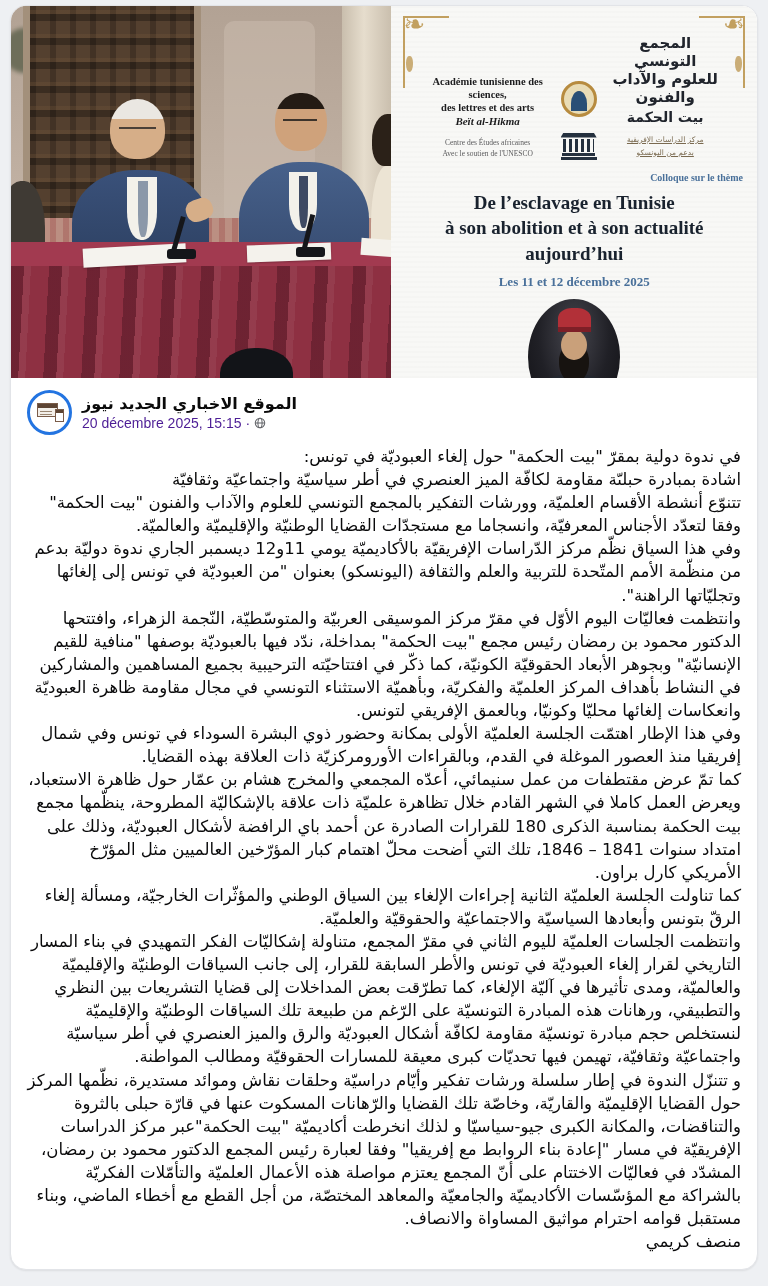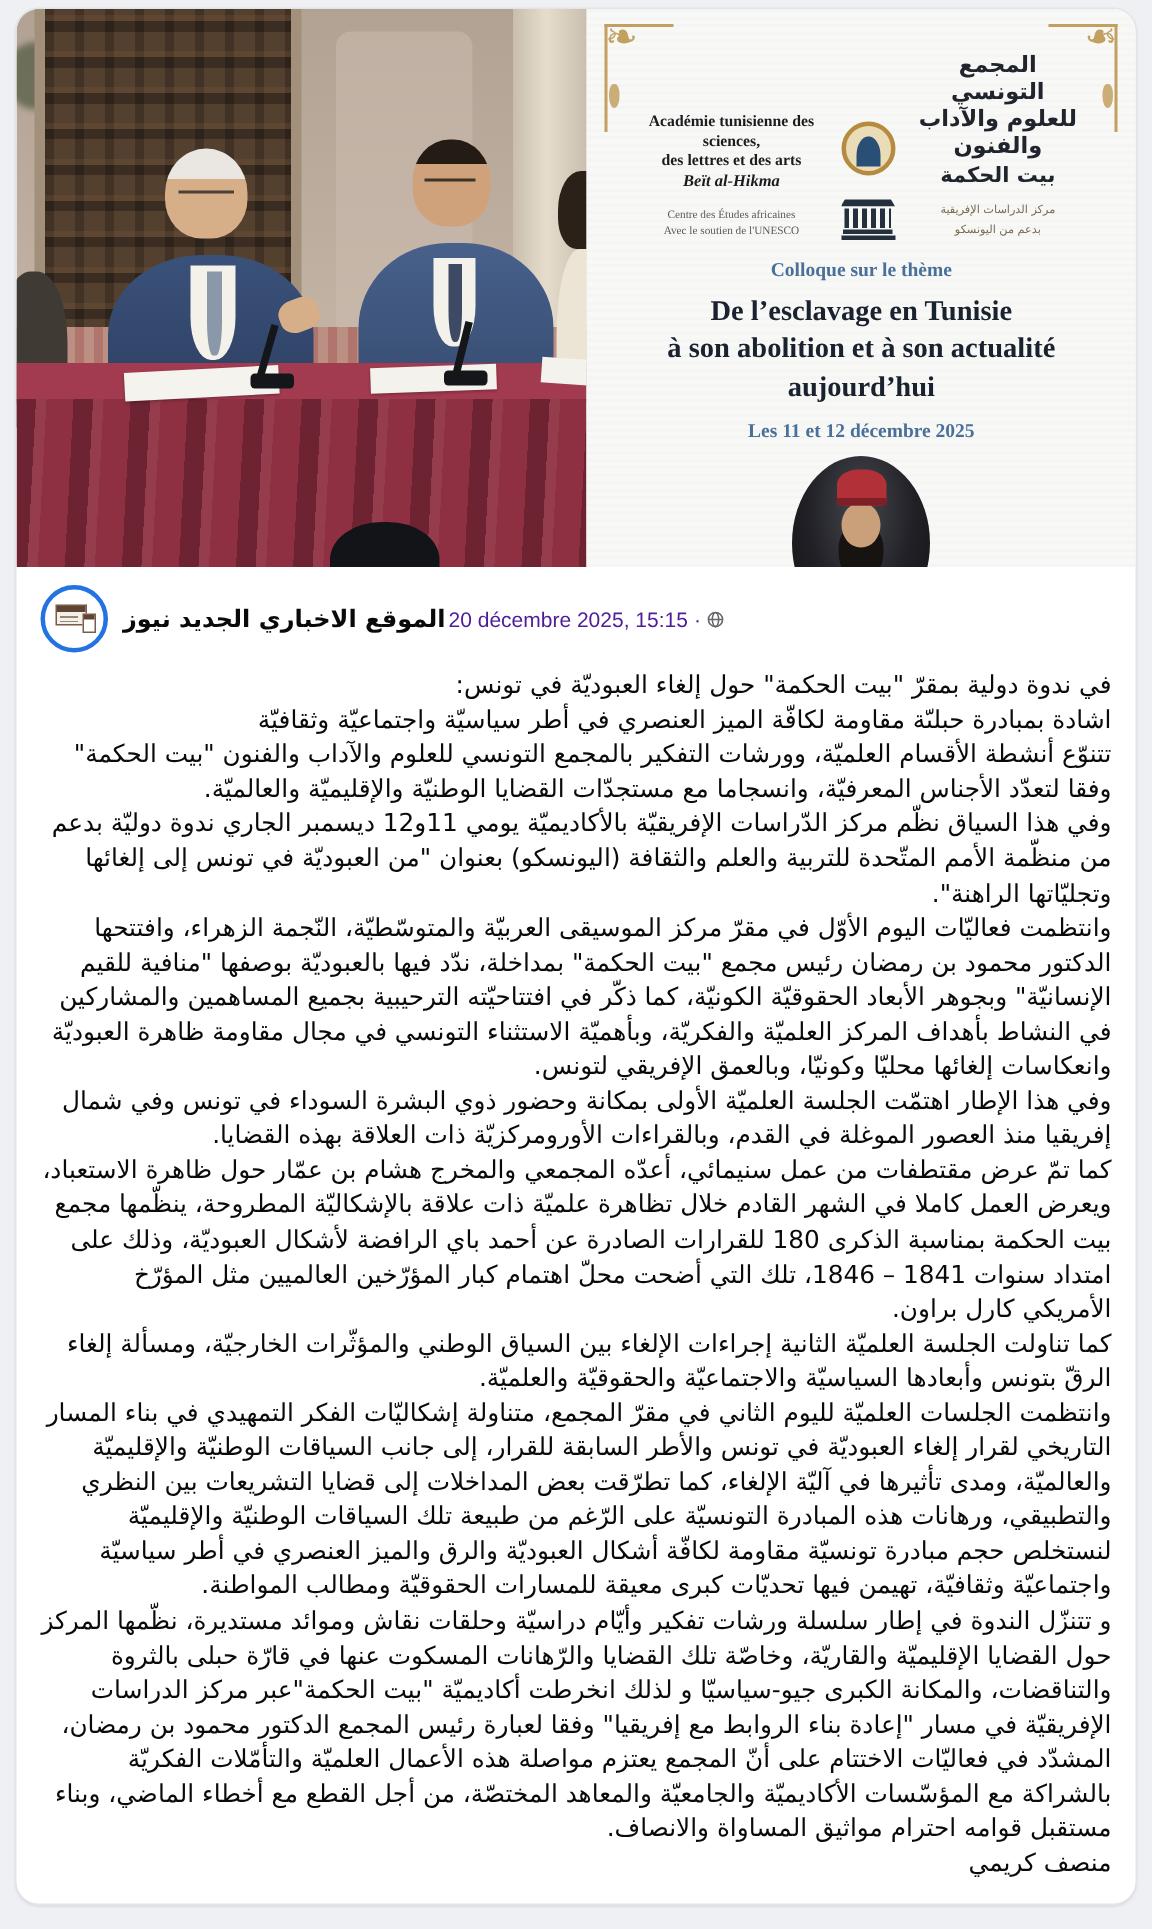--- a/index.html
+++ b/index.html
@@ -87,23 +87,23 @@
                  width:7px; height:7px; border-radius:50%; background:#c9a35c; }
   .unesco { width:36px; margin:16px auto 0 auto; }
   .unesco .roof { width:100%; height:5px; background:#24303e; clip-path:polygon(8% 0,92% 0,100% 100%,0 100%); }
   .unesco .cols { width:86%; height:13px; margin:1px auto 0 auto;
                   background:repeating-linear-gradient(90deg,#24303e 0 3px, transparent 3px 6px); }
   .unesco .base1 { width:92%; height:3px; margin:1px auto 0 auto; background:#24303e; }
   .unesco .base2 { width:100%; height:3px; margin:1px auto 0 auto; background:#24303e; }
   .ph-col-ar { width:38%; text-align:center; direction:rtl; color:#20242c; }
   .ar-line { font-size:15px; font-weight:bold; font-family:"DejaVu Sans",sans-serif; }
   .ar-name { font-size:14px; font-weight:bold; margin-top:3px; font-family:"DejaVu Sans",sans-serif; }
-  .ar-small { font-size:7.5px; color:#7a6a50; margin-top:9px; line-height:1.7; font-family:"DejaVu Sans",sans-serif; }
-
-  .theme-label { text-align:center; margin-top:12px; font-size:13px; font-weight:600; color:#49709a; }
+  .ar-small { font-size:7.5px; color:#7a6a50; margin-top:9px; line-height:1.7; font-family:"DejaVu Sans",sans-serif;text-decoration:underline; }
+
+  .theme-label { text-align:right; margin-top:12px; font-size:10px; font-weight:600; color:#49709a; }
   .poster-title { text-align:center; margin-top:7px; font-size:19px; font-weight:bold; color:#19222e; line-height:1.35; }
   .poster-dates { text-align:center; margin-top:8px; font-size:13px; font-weight:bold; color:#49709a; }
 
   .portrait { width:92px; height:116px; margin:9px auto 0 auto; border-radius:50%;
               background:radial-gradient(ellipse at 50% 30%, #46464e 0%, #202026 55%, #121216 100%);
               position:relative; overflow:hidden; }
   .portrait > div { position:absolute; }
   .pt-body { left:10%; bottom:-6%; width:80%; height:42%; background:#23272f; border-radius:45% 45% 0 0; }
   .pt-sash { left:24%; bottom:0; width:9%; height:30%; background:#8d2d35; transform:rotate(14deg); }
   .pt-medal1 { left:30%; bottom:16%; width:9px; height:9px; border-radius:50%; background:#cfd4da; }
@@ -117,21 +117,21 @@
   
   .post-head { display:flex; align-items:center; gap:10px; padding:12px 16px 4px 16px; }
   .avatar { width:45px; height:45px; border-radius:50%; border:3px solid #2374e1; background:#fff;
             position:relative; flex:0 0 auto; }
   .avatar .scr { position:absolute; left:7px; top:10px; width:21px; height:14px; border:1px solid #7a5c49; background:#f3efe9; }
   .avatar .scr::before { content:""; position:absolute; left:0; top:0; width:100%; height:4px; background:#5d4433; }
   .avatar .scr::after { content:""; position:absolute; left:2px; top:6px; width:12px; height:5px;
                         background:repeating-linear-gradient(0deg,#9a8672 0 1px, transparent 1px 3px); }
   .avatar .phn { position:absolute; right:5px; top:16px; width:9px; height:13px; border:1px solid #7a5c49; background:#fff; }
   .avatar .phn::before { content:""; position:absolute; left:0; top:0; width:100%; height:3px; background:#5d4433; }
-  .head-texts { display:flex; flex-direction:row; gap:2px; }
+  .head-texts { display:flex; flex-direction:column; gap:2px; }
   .page-name { font-weight:bold; font-size:16px; color:#0a0a0a; font-family:"DejaVu Sans",sans-serif; }
   .timestamp { display:flex; align-items:center; gap:4px; font-size:14px; color:#4c1d95; }
   .globe { width:12px; height:12px; }
 
   
   .post-body { direction:rtl; text-align:right; padding:6px 16px 16px 16px; font-size:16.5px;
                line-height:1.4; color:#0a0a0b; font-family:"DejaVu Sans",sans-serif; }
   .para { margin:0; }
 </style>
 </head>

